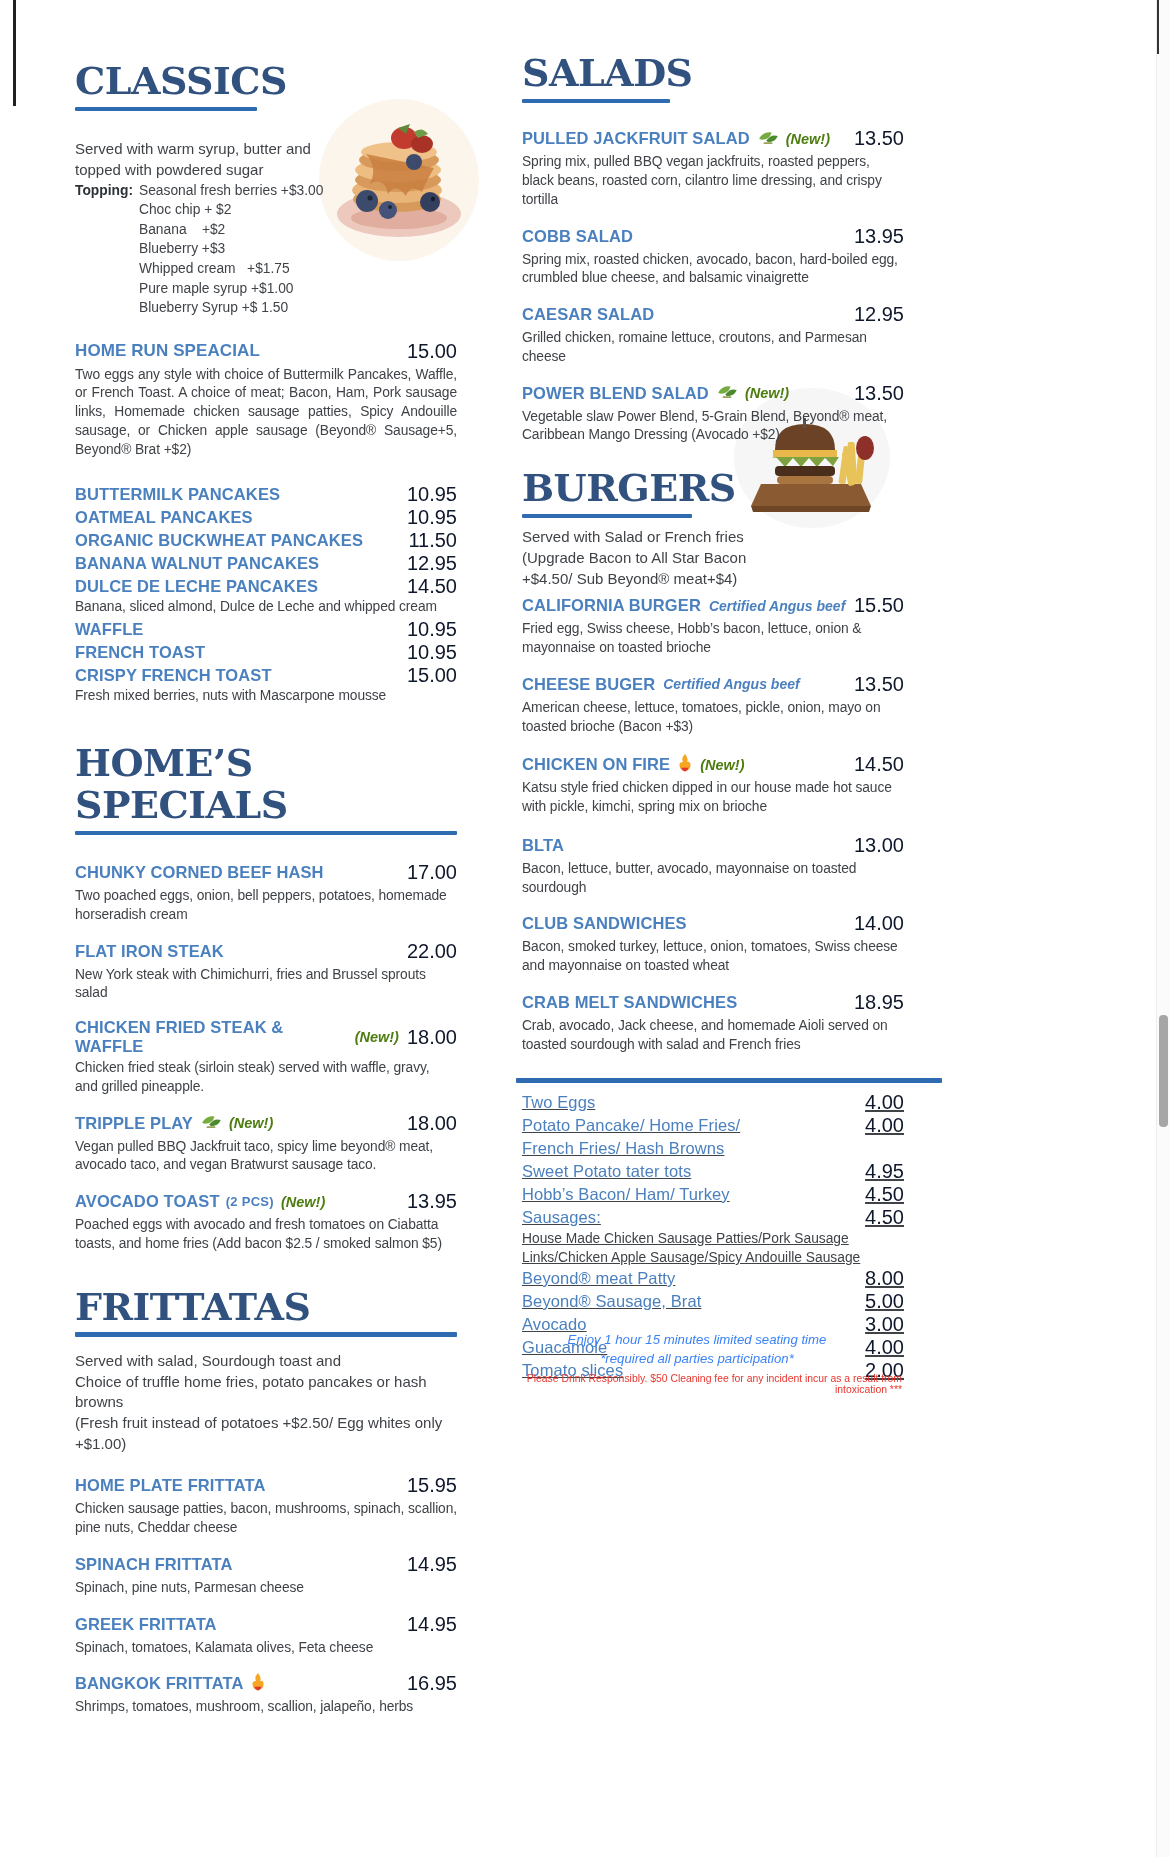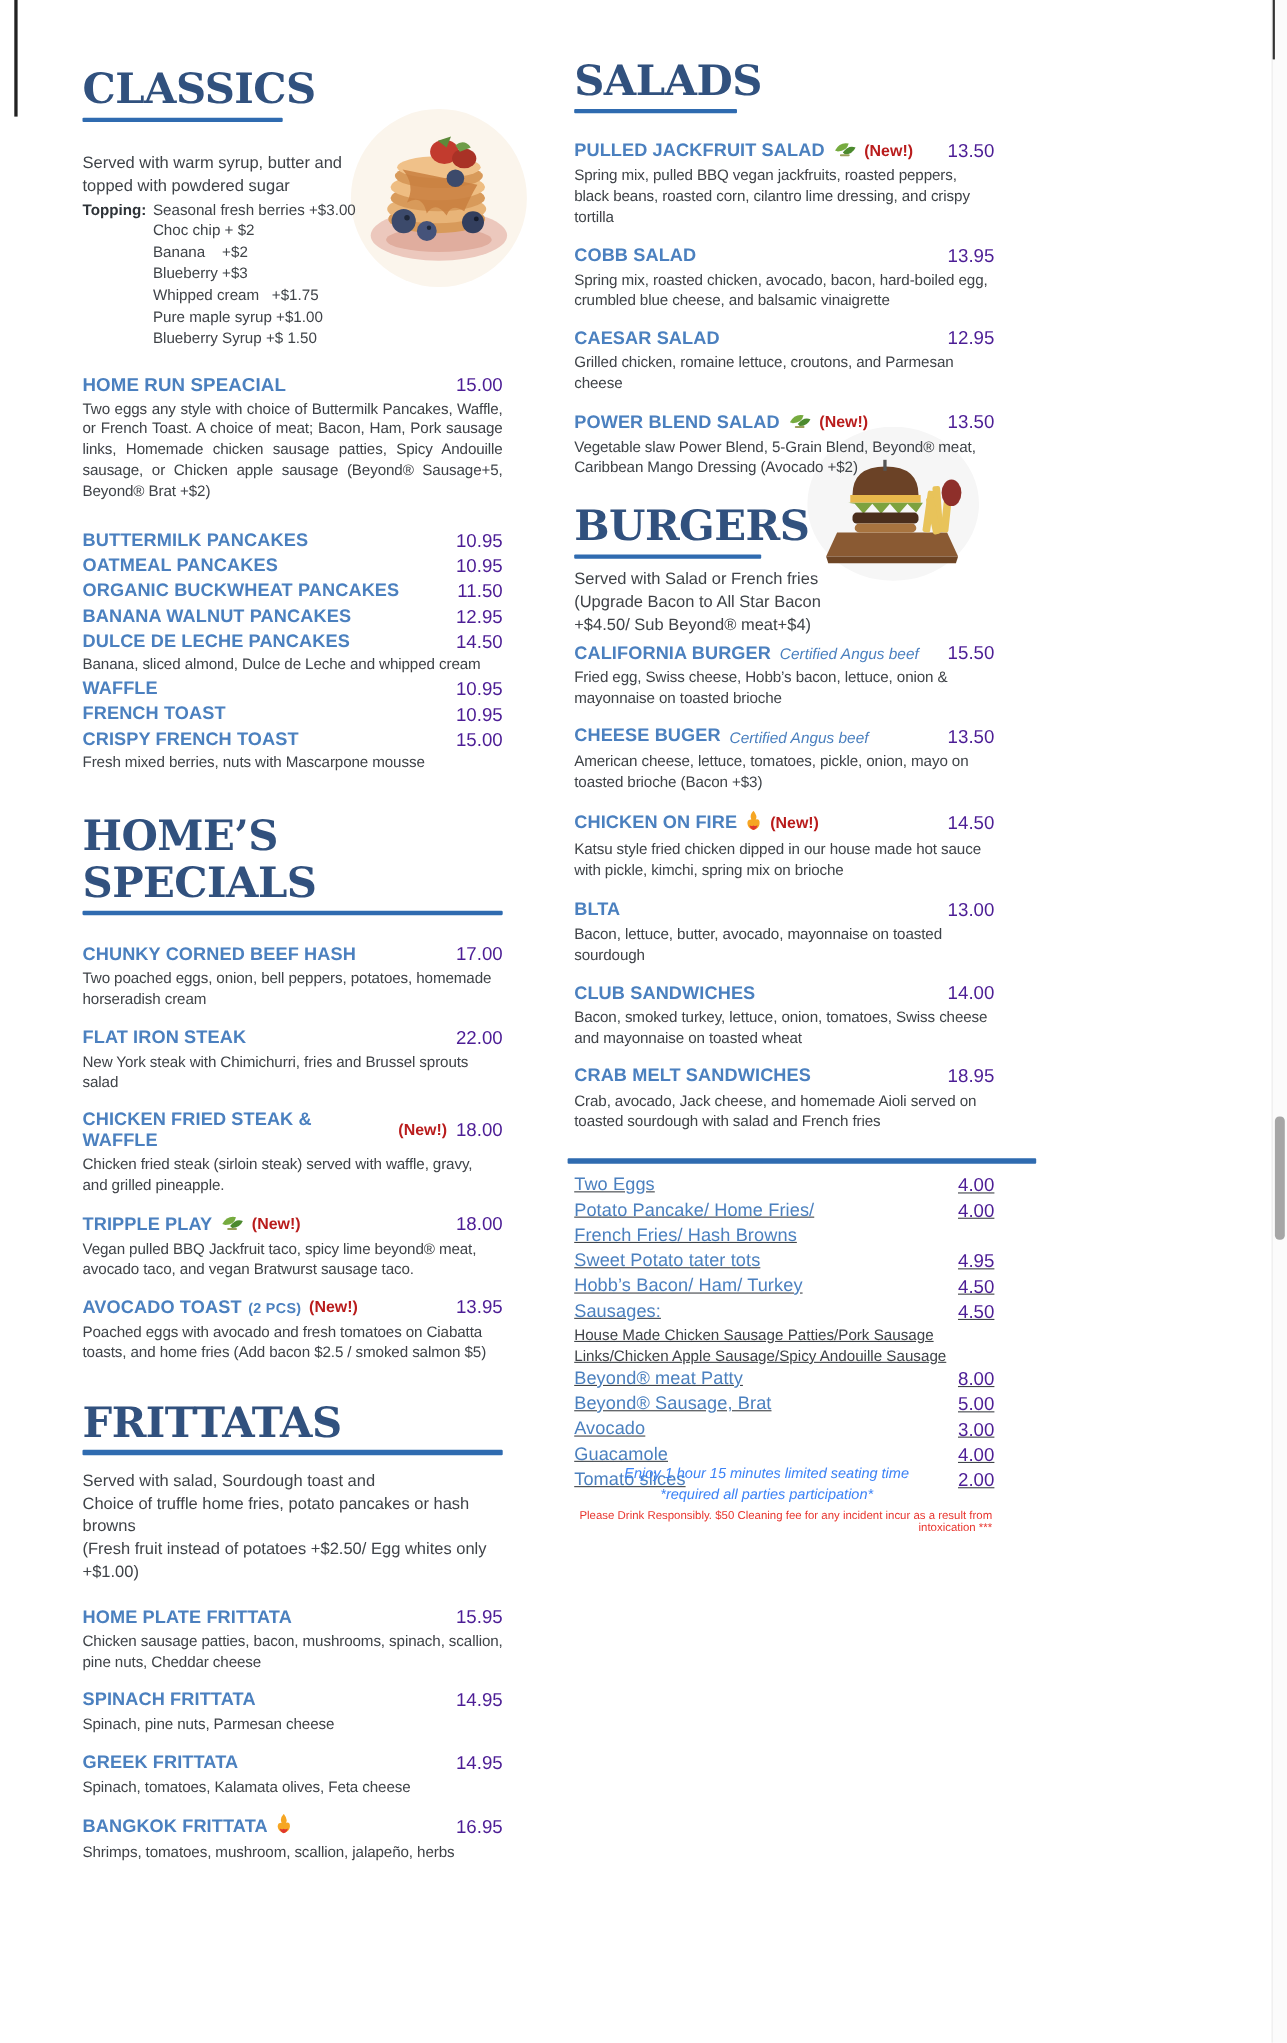--- a/index.html
+++ b/index.html
@@ -21,26 +21,26 @@
   .rule-classics{width:182px;}
   .rule-salads{width:148px;}
   .rule-burgers{width:170px;}
   .rule-full{width:100%;}
   .rule-sides{margin:5px -38px 0 -6px;}
   .sides-title{text-align:right;font-size:36px;}
   
   .row{display:flex;align-items:center;}
   .iname{font-weight:700;font-size:16.5px;color:#4b80bf;letter-spacing:0.1px;}
   .big-name{font-size:17px;}
-  .price{margin-left:auto;color:#4c1d95;font-size:17px;font-weight:500;padding-left:8px;white-space:nowrap;}
+  .price{margin-left:auto;color:#0f172a;font-size:20px;font-weight:500;padding-left:8px;white-space:nowrap;}
   .desc{font-size:13.8px;line-height:1.36;color:#3f4348;letter-spacing:-0.1px;margin-top:3px;}
   .just{text-align:justify;}
-  .new{color:#b91c1c;font-weight:700;font-size:14.5px;margin-left:7px;white-space:nowrap;}
+  .new{color:#4d7c0f;font-style:italic;font-weight:700;font-size:14.5px;margin-left:7px;white-space:nowrap;}
   .tag{color:#4b80bf;font-weight:600;font-size:13px;margin-left:6px;letter-spacing:0.3px;white-space:nowrap;}
-  .suffix{color:#4b80bf;font-style:italic;font-size:14px;font-weight:400;margin-left:8px;white-space:nowrap;}
+  .suffix{color:#4b80bf;font-style:italic;font-size:14px;font-weight:700;margin-left:8px;white-space:nowrap;}
   .preline{white-space:pre-line;}
   .prewrap{white-space:pre-wrap;}
   .intro{font-size:15px;line-height:1.38;color:#3f4348;}
   .topping-flex{display:flex;font-size:13.8px;line-height:1.42;}
   .topping-label{font-weight:700;color:#2e3338;white-space:nowrap;}
   .mi{margin-top:15px;}
   .icon{display:inline-block;vertical-align:-2px;margin-left:7px;}
   
   .plist .row{line-height:23px;}
   .plist .desc{margin:0 0 1px 0;}

